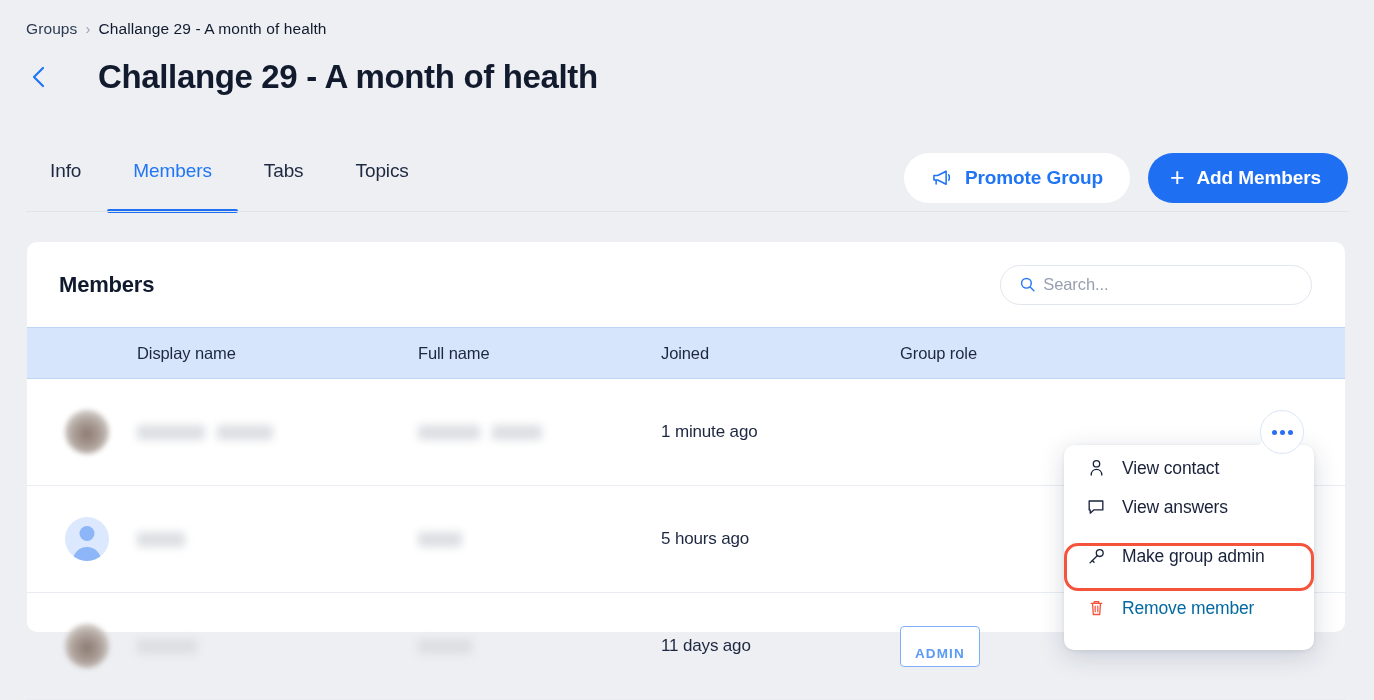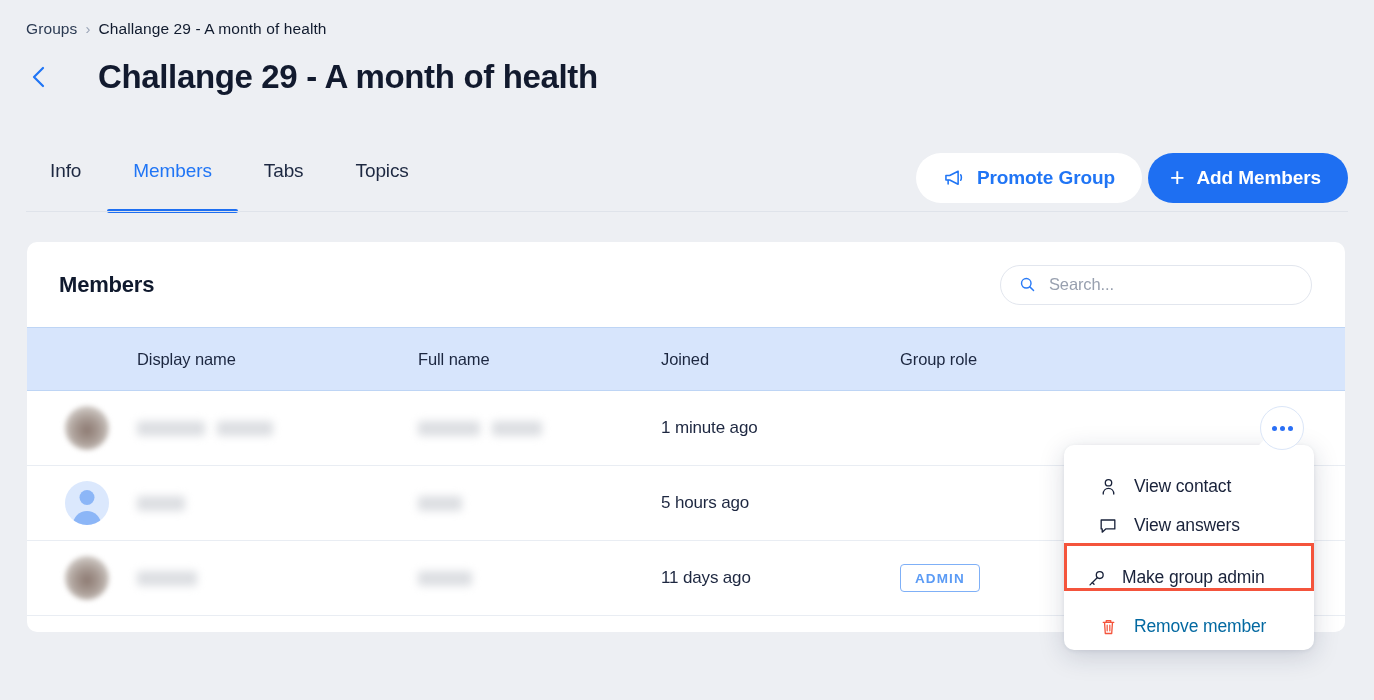--- a/index.html
+++ b/index.html
@@ -58,21 +58,21 @@
     cursor: pointer; height: 62px;
   }
   .tab.active { color: #2075f5; }
   .tab.active:after {
     content: ""; position: absolute; left: 0; right: 0; bottom: 0;
     height: 4px; background: #1e6ff2; border-radius: 2px;
   }
 
   .action-btns {
     position: absolute; right: 26px; top: 3px;
-    display: flex; align-items: center; gap: 6px;
+    display: flex; align-items: center; gap: 18px;
   }
   .btn {
     display: flex; align-items: center; justify-content: center;
     gap: 12px; border: none; cursor: pointer;
     font-family: inherit; font-size: 19px; font-weight: 700;
     letter-spacing: -.1px;
     border-radius: 26px;
   }
   .btn-promote {
     height: 50px; padding: 0 27px;
@@ -93,41 +93,41 @@
     overflow: visible;
   }
   .card-head {
     height: 85px; display: flex; align-items: center;
     justify-content: space-between; padding: 0 33px 0 32px;
   }
   .card-title {
     font-size: 22px; font-weight: 700; color: #101a2e; letter-spacing: -.2px;
   }
   .search-wrap {
-    display: flex; align-items: center; gap: 13px;
+    display: flex; align-items: center; gap: 7px;
     width: 312px; height: 40px;
     border: 1px solid #e2e6ee; border-radius: 20px;
     padding: 0 18px; background: #fff;
   }
   .search-input {
     border: none; outline: none; background: transparent;
     font-family: inherit; font-size: 16.5px; color: #3b4659;
     width: 100%; letter-spacing: -.1px;
   }
   .search-input::placeholder { color: #98a0af; }
 
   
   .thead {
     display: flex; align-items: center;
-    height: 64px; background: #d7e5fc;
+    height: 52px; background: #d7e5fc;
     border-top: 1px solid #bed5f5; border-bottom: 1px solid #bed5f5;
     font-size: 16.5px; color: #1c2740; letter-spacing: -.1px;
   }
   .row {
-    display: flex; align-items: center; height: 75px;
+    display: flex; align-items: center; height: 107px;
     border-bottom: 1px solid #e9edf3;
     position: relative;
   }
   .row:last-child { border-bottom: none; }
   .c-avatar { width: 110px; display: flex; justify-content: center;
               padding-left: 10px; }
   .c-display { width: 242px; }
   .c-full    { width: 243px; margin-left: 39px; }
   .c-joined  { width: 239px; }
   .c-role    { flex: 1; }
@@ -153,21 +153,21 @@
   }
 
   .redact {
     display: inline-block; height: 15px; border-radius: 3px;
     background: #dcdee2; filter: blur(4.2px); vertical-align: middle;
   }
   .cell-text {
     font-size: 17px; color: #1d2740; letter-spacing: -.15px;
   }
   .badge-admin {
-    display: inline-block; padding: 6px 14px 5px;
+    display: inline-block; padding: 19px 14px 5px;
     border: 1px solid #7fb0f7; border-radius: 4px;
     color: #5b9bf5; font-size: 13.5px; font-weight: 700;
     letter-spacing: 1.1px; background: #fff;
   }
 
   
   .kebab {
     position: absolute; right: 41px; top: 50%;
     transform: translateY(-50%);
     width: 44px; height: 44px; border-radius: 50%;
@@ -184,27 +184,27 @@
     width: 250px; background: #fff; border-radius: 10px;
     box-shadow: 0 6px 26px rgba(23,38,70,.17), 0 1px 4px rgba(23,38,70,.08);
     padding: 13px 0 13px 0; z-index: 5;
   }
   .menu:before {
     content: ""; position: absolute; right: 32px; top: -9px;
     width: 20px; height: 20px; background: #fff;
     transform: rotate(45deg); border-radius: 3px;
   }
   .menu-item {
-    position: relative; display: flex; align-items: flex-end; gap: 16px;
-    height: 39px; padding: 0 34px; cursor: pointer;
+    position: relative; display: flex; align-items: flex-start; gap: 16px;
+    height: 39px; padding: 0 22px; cursor: pointer;
     font-size: 17.5px; color: #19223a; letter-spacing: -.15px;
   }
   .menu-item.danger { color: #0369a1; }
   .menu-item.highlighted {
-    border: 3px solid #f4543c; border-radius: 0;
+    border: 3px solid #f4543c; border-radius: 14px;
     margin: 7px 0; height: 48px;
     background: #fff; padding-left: 19px;
   }
   .mi-icon { width: 20px; height: 20px; display: flex;
              align-items: center; justify-content: center; flex: none; }
 </style>
 </head>
 <body>
 
 <div class="breadcrumb">

